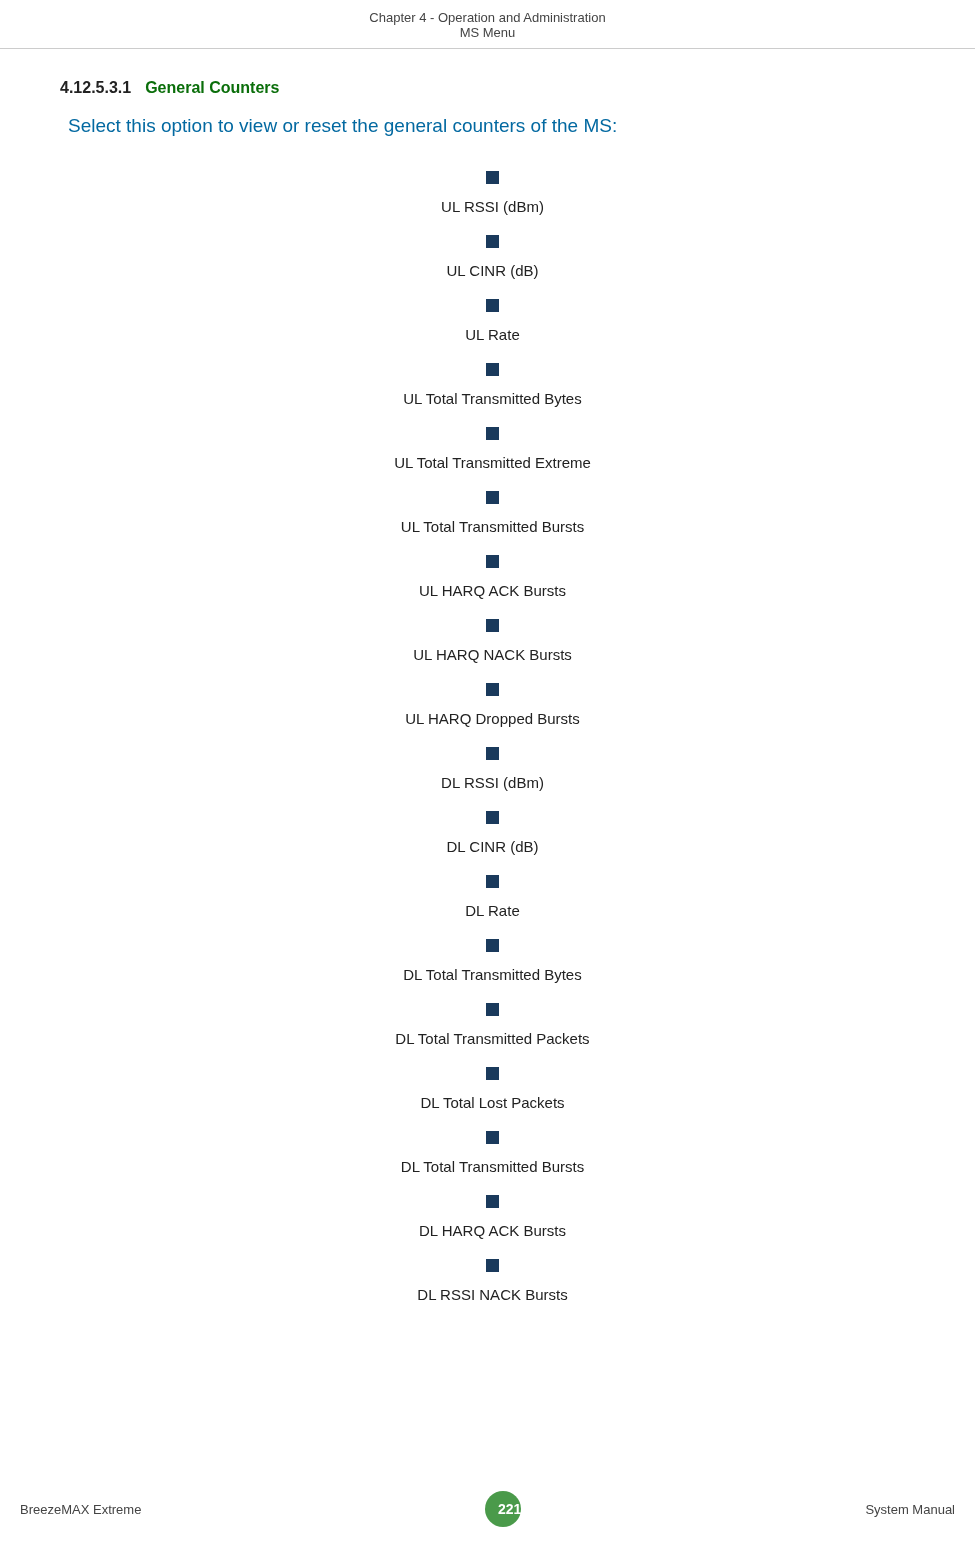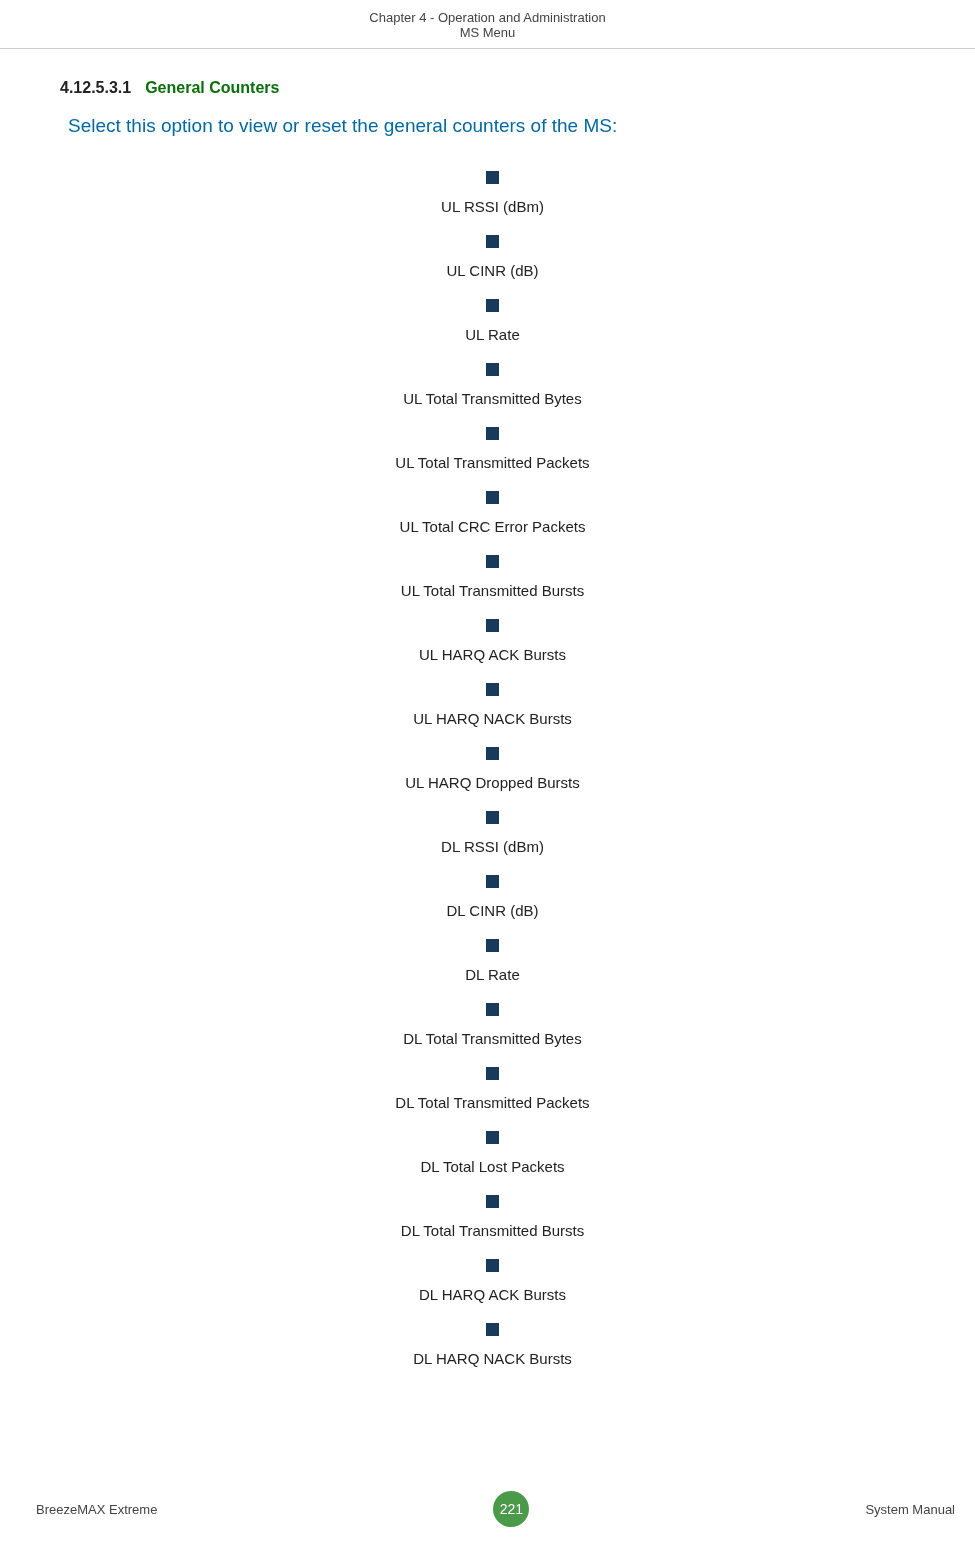--- a/index.html
+++ b/index.html
@@ -88,41 +88,41 @@
       display: inline-block;
       width: 13px;
       height: 13px;
       background-color: #1a3a5c;
       flex-shrink: 0;
     }
 
     .page-footer {
       position: absolute;
       bottom: 18px;
-      left: 16px;
+      left: 0;
       right: 0;
       display: flex;
       justify-content: space-between;
       align-items: center;
       padding: 0 20px;
       font-size: 13px;
       color: #444;
     }
 
     .page-number-badge {
       background-color: #4a9a4a;
       color: #fff;
       border-radius: 50%;
       width: 36px;
       height: 36px;
       display: flex;
       align-items: center;
-      justify-content: center;
+      justify-content: flex-end;
       font-size: 14px;
-      font-weight: normal;
+      font-weight: bold;
     }
   </style>
 </head>
 <body>
 
 <div class="page-header">
   <span class="page-header-left">Chapter 4 - Operation and Administration</span>
   <span class="page-header-right">MS Menu</span>
 </div>
 
@@ -146,25 +146,21 @@
       <li>
         <span class="bullet-square"></span>
         <span>UL Rate</span>
       </li>
       <li>
         <span class="bullet-square"></span>
         <span>UL Total Transmitted Bytes</span>
       </li>
       <li>
         <span class="bullet-square"></span>
-        <span>UL Total Transmitted Packets</span>
-      </li>
-      <li>
-        <span class="bullet-square"></span>
-        <span>UL Total CRC Error Packets</span>
+        <span>UL Total Transmitted Extreme</span>
       </li>
       <li>
         <span class="bullet-square"></span>
         <span>UL Total Transmitted Bursts</span>
       </li>
       <li>
         <span class="bullet-square"></span>
         <span>UL HARQ ACK Bursts</span>
       </li>
       <li>
@@ -202,21 +198,21 @@
       <li>
         <span class="bullet-square"></span>
         <span>DL Total Transmitted Bursts</span>
       </li>
       <li>
         <span class="bullet-square"></span>
         <span>DL HARQ ACK Bursts</span>
       </li>
       <li>
         <span class="bullet-square"></span>
-        <span>DL HARQ NACK Bursts</span>
+        <span>DL RSSI NACK Bursts</span>
       </li>
     </ul>
 </div>
 
 <div class="page-footer">
   <span>BreezeMAX Extreme</span>
   <div class="page-number-badge">
     <span>221</span>
   </div>
   <span>System Manual</span>

